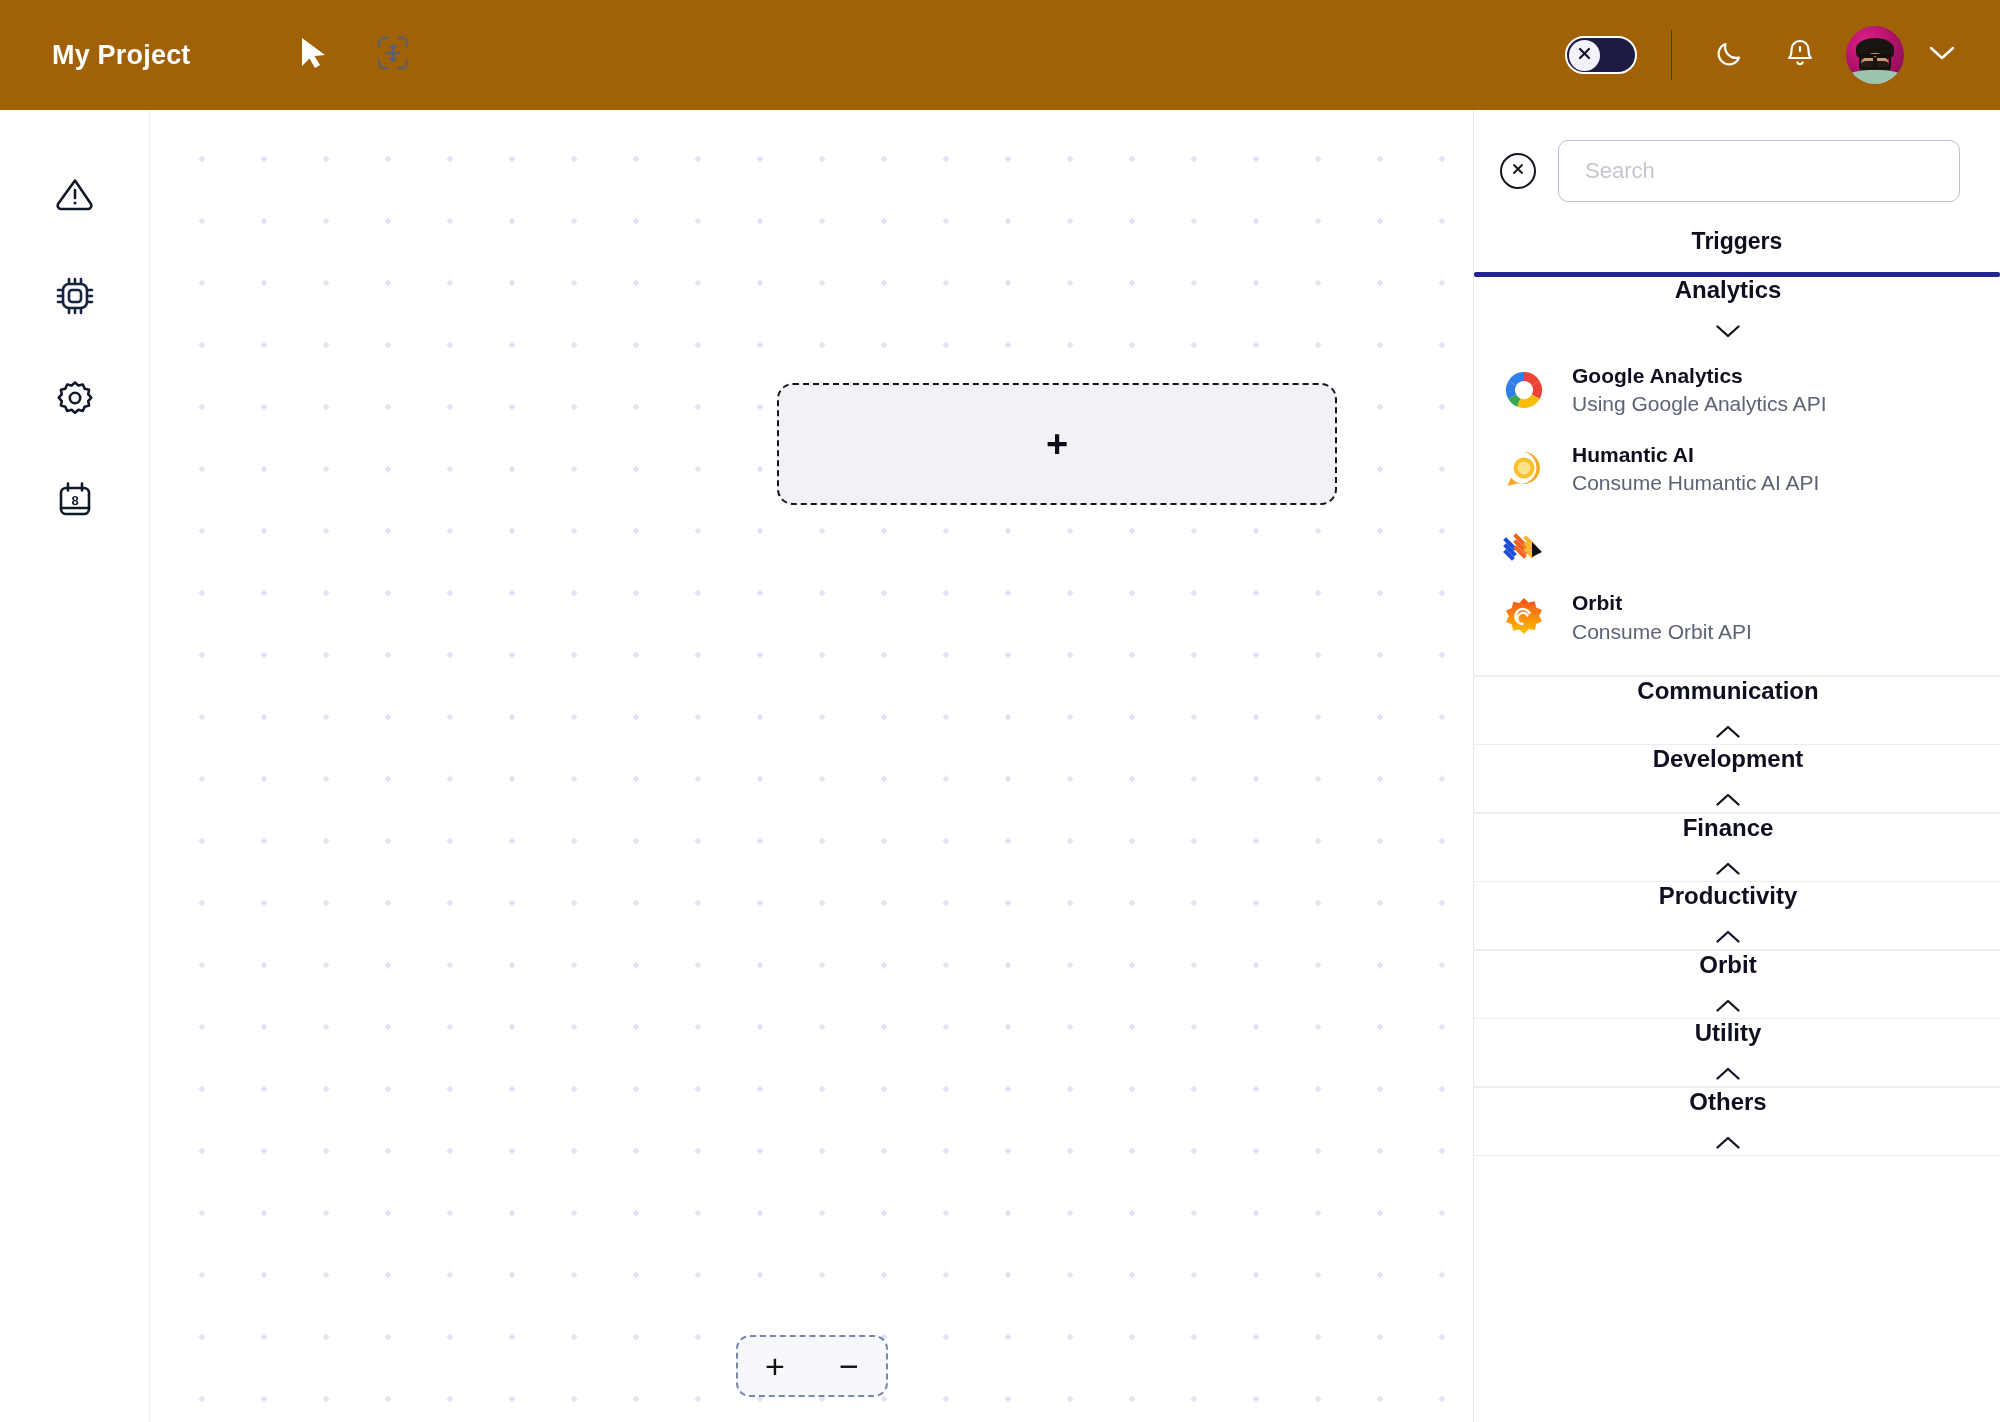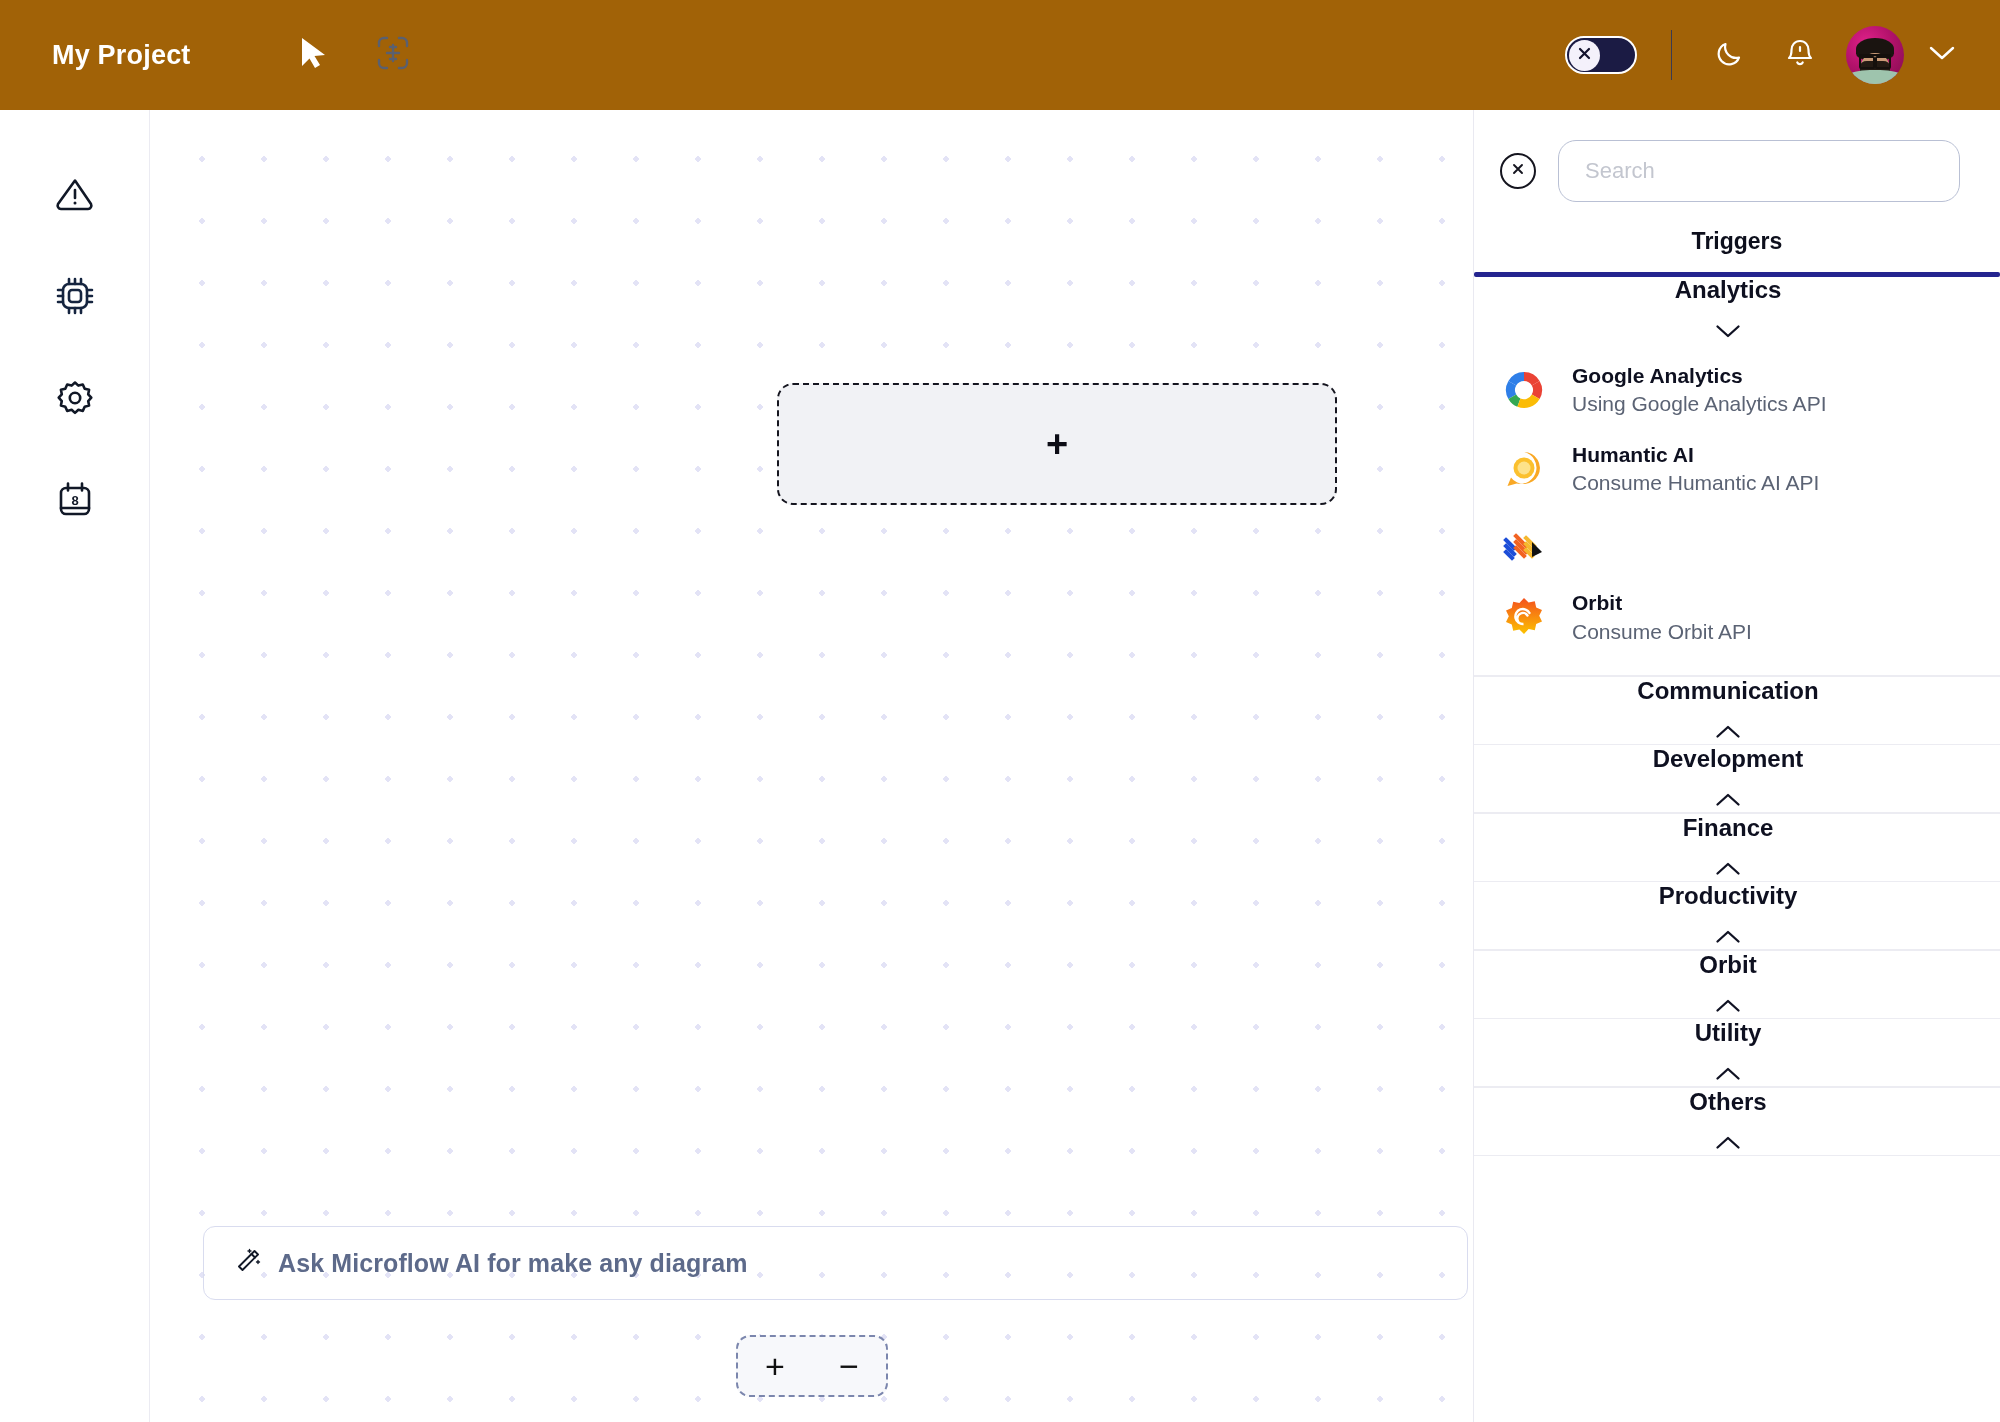--- a/index.html
+++ b/index.html
@@ -140,21 +140,21 @@
   }
   .panel-search-row { display: flex; align-items: center; gap: 22px; padding: 30px 40px 0 26px; }
   .close-circle {
     width: 36px; height: 36px; border-radius: 50%;
     border: 2px solid #15151f;
     display: flex; align-items: center; justify-content: center;
     cursor: pointer; flex: none;
   }
   .search-input {
     flex: 1; height: 62px;
-    border: 1.5px solid #b9c0d4; border-radius: 18px;
+    border: 1.5px solid #b9c0d4; border-radius: 10px;
     padding: 0 26px; font-size: 22px; color: #2a2f3e;
     font-family: "Liberation Sans", sans-serif; outline: none;
     background: #fff;
   }
   .search-input::placeholder { color: #c3c6cf; }
 
   .tabs { display: flex; margin-top: 26px; border-bottom: 1.5px solid #ececf2; align-items: center; }
   .tab {
     flex: 1; text-align: center; padding-bottom: 20px;
     font-size: 23px; color: #414a5e; cursor: pointer;
@@ -302,31 +302,20 @@
       </span>
     </div>
   </div>
 
   <div class="canvas">
 
     <div class="drop-node">
       <span class="drop-plus">+</span>
     </div>
 
-    <div class="ai-bar">
-      <span>
-        <svg width="28" height="28" viewBox="0 0 28 28" fill="none" stroke="#111827" stroke-width="1.9" stroke-linecap="round" stroke-linejoin="round">
-          <path d="M20.5 4 L24 7.5 L8.5 23 L5 19.5 Z"></path>
-          <path d="M17.5 7 L21 10.5"></path>
-          <path d="M15.5 2.5 v3 M14 4 h3" stroke-width="1.4"></path>
-          <path d="M24 13.5 v3 M22.5 15 h3" stroke-width="1.4"></path>
-        </svg>
-      </span>
-      <span class="ai-placeholder">Ask Microflow AI for make any diagram</span>
-    </div>
 
     <div class="zoom-ctrl">
       <div class="zoom-btn">+</div>
       <div class="zoom-btn">−</div>
     </div>
   </div>
 
   <div class="panel">
 
     <div class="panel-search-row">

